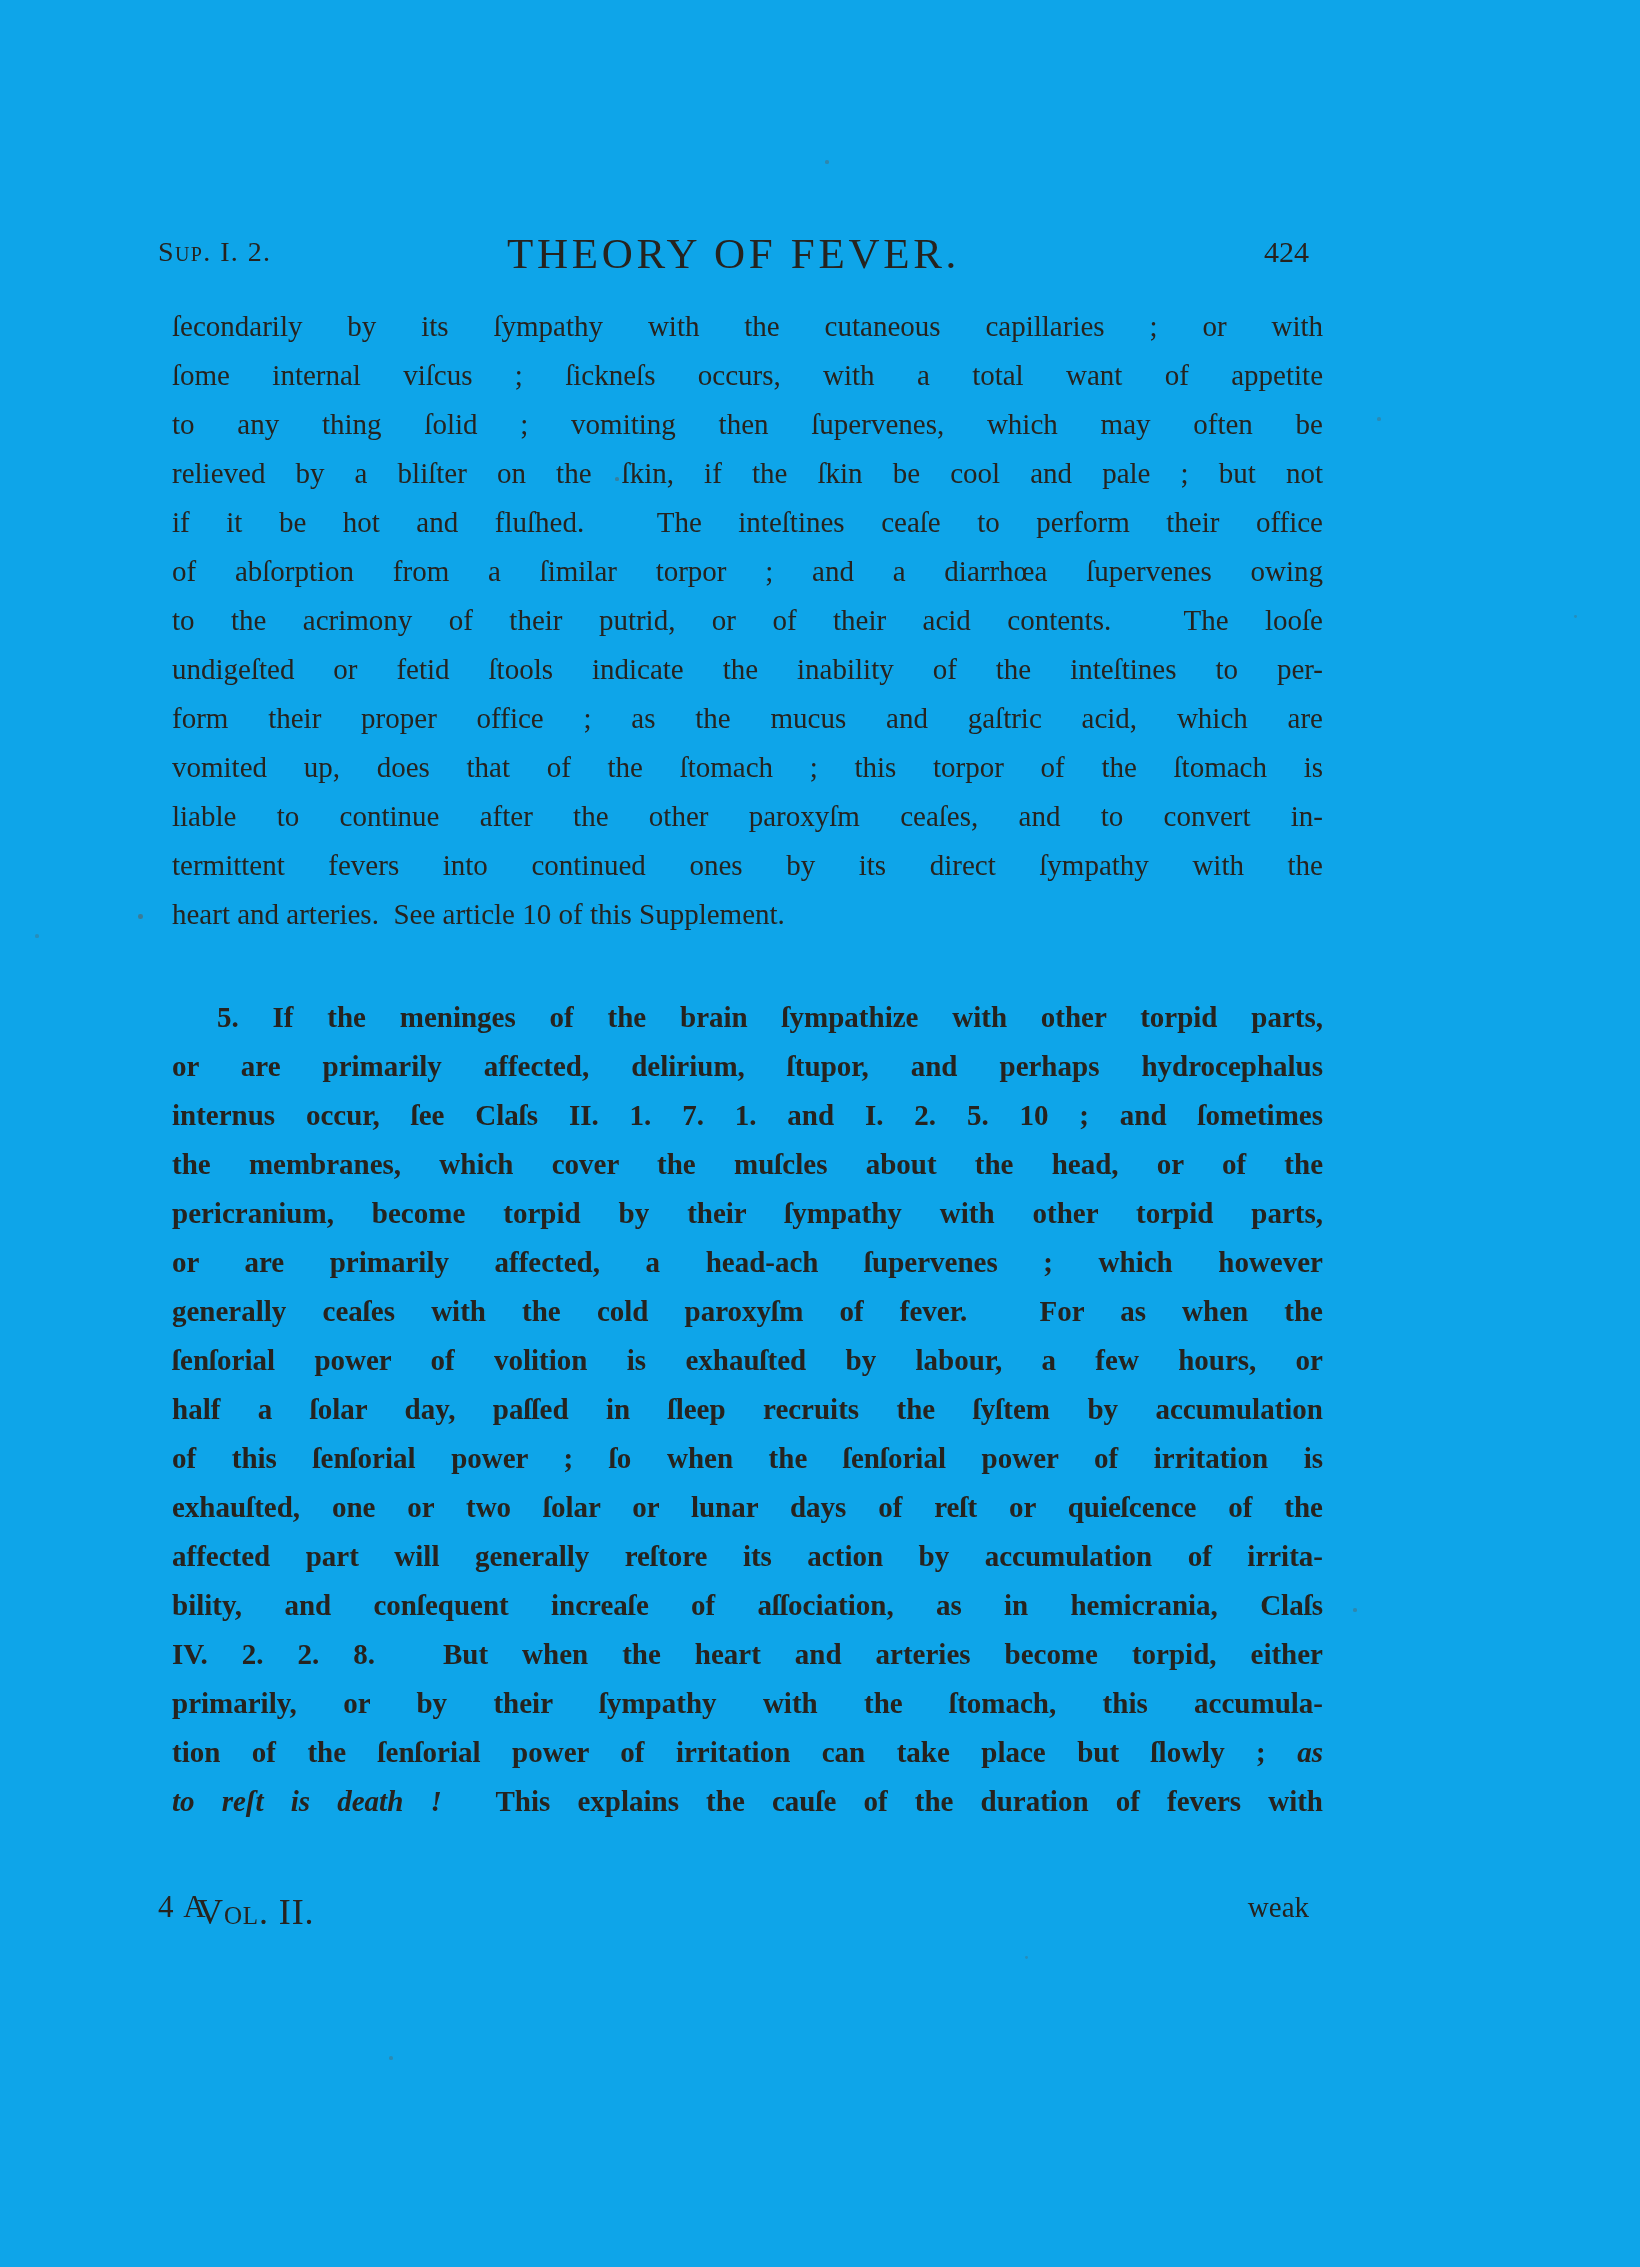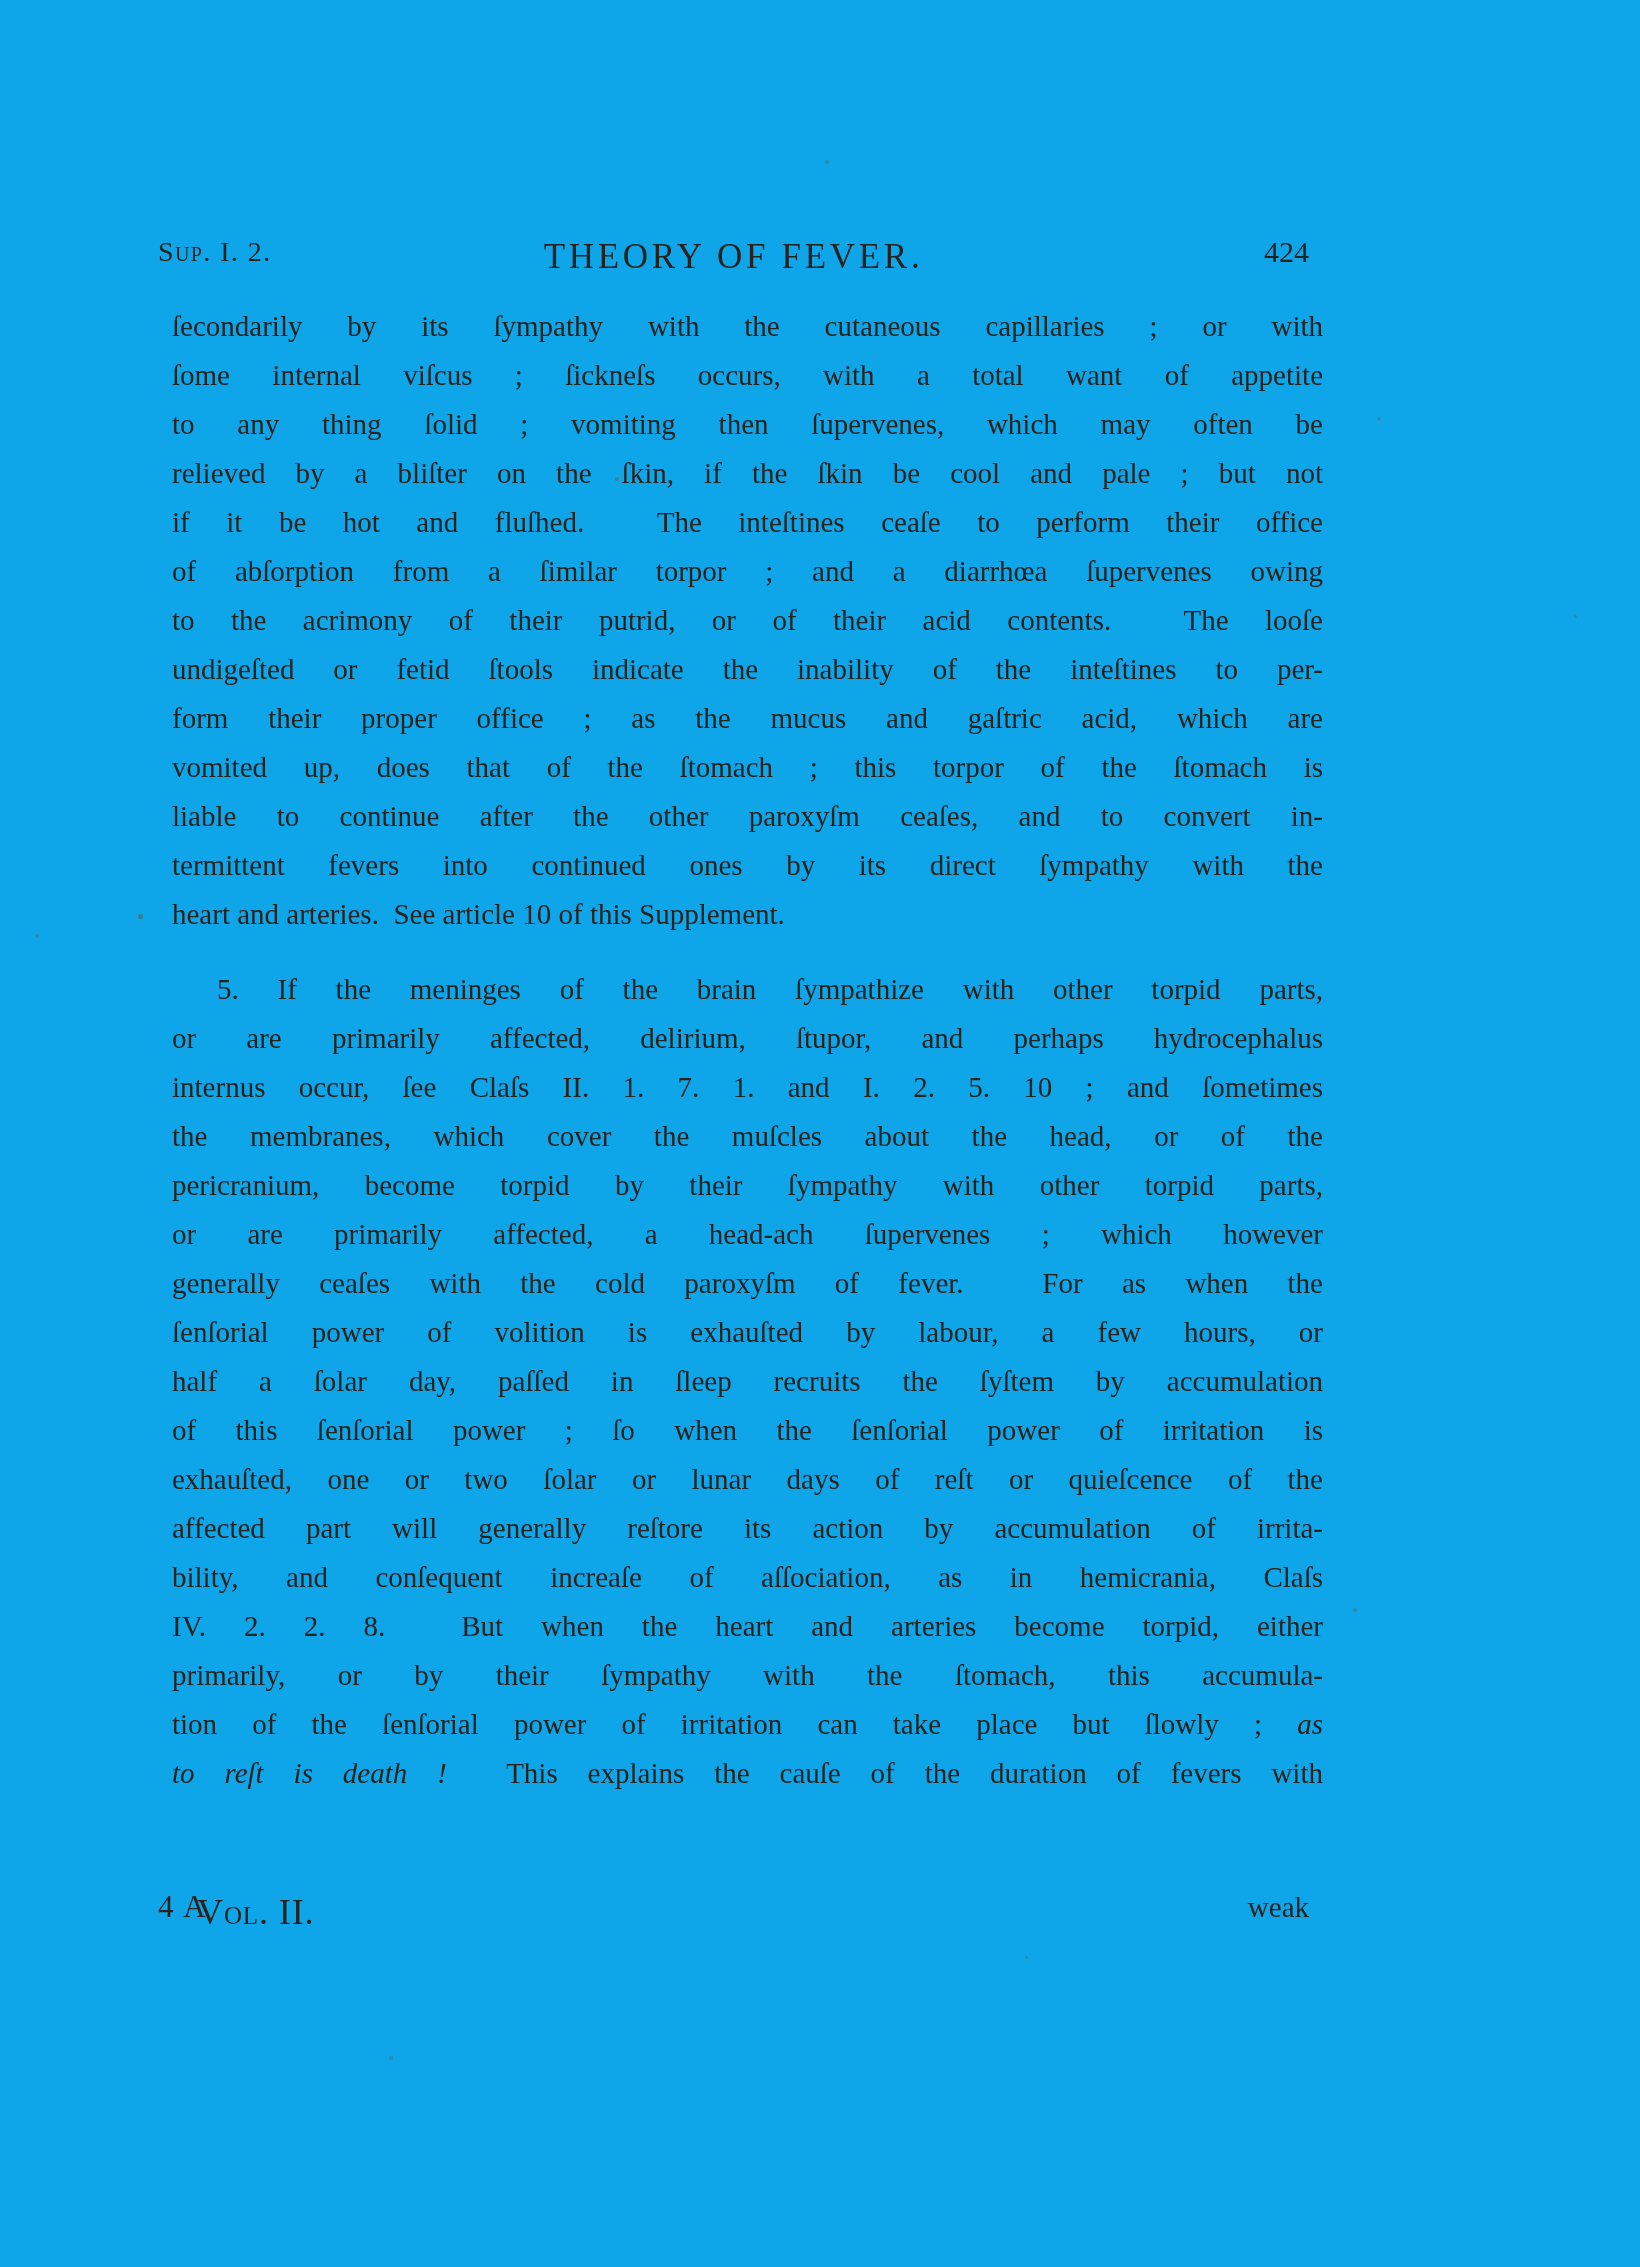--- a/index.html
+++ b/index.html
@@ -10,29 +10,29 @@
     height:2267px;
     background:#0ea5e9;
     color:#26231f;
     font-family:"Liberation Serif","DejaVu Serif",serif;
     overflow:hidden;
   }
 
   
   .page-header { position:absolute; top:229px; left:158px; width:1151px; height:48px; }
   .hdr-left  { position:absolute; left:0; top:6.5px; font-size:28px; font-variant:small-caps; letter-spacing:1.4px; }
-  .hdr-center{ position:absolute; left:0; top:8px; width:100%; text-align:center; font-size:35px; letter-spacing:3.7px; white-space:nowrap; }
+  .hdr-center{ position:absolute; left:0; top:0; width:100%; text-align:center; font-size:43px; letter-spacing:3.7px; white-space:nowrap; }
   .hdr-right { position:absolute; right:0; top:5.6px; font-size:30px; }
 
   
   .page-body { position:absolute; top:302px; left:172px; width:1151px; font-size:29px; line-height:49px; }
   .line { text-align:justify; text-align-last:justify; }
   .line.no-just { text-align-last:left; }
   .line.indent { text-indent:45px; }
-  .para + .para { margin-top:26px; }
+  .para + .para { margin-top:54px;font-weight:bold; }
   .page-body i { font-style:italic; }
 
   
   .page-footer { position:absolute; top:1889px; left:158px; width:1151px; height:45px; }
   .ftr-left  { position:absolute; left:39px; top:1.9px; font-size:36px; font-variant:small-caps; letter-spacing:0.9px; }
   .ftr-center{ position:absolute; left:0; top:0; width:100%; text-align:left; font-size:31px; letter-spacing:1.9px; }
   .ftr-right { position:absolute; right:0; top:1.9px; font-size:29px; }
 
   
   .scan-dot { position:absolute; background:#5f5b54; border-radius:50%; }

